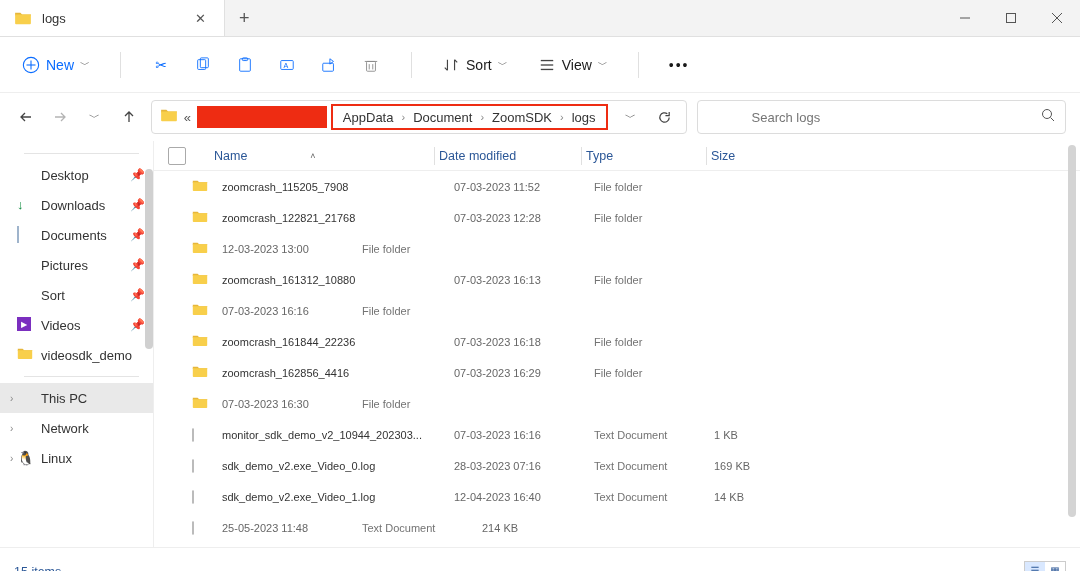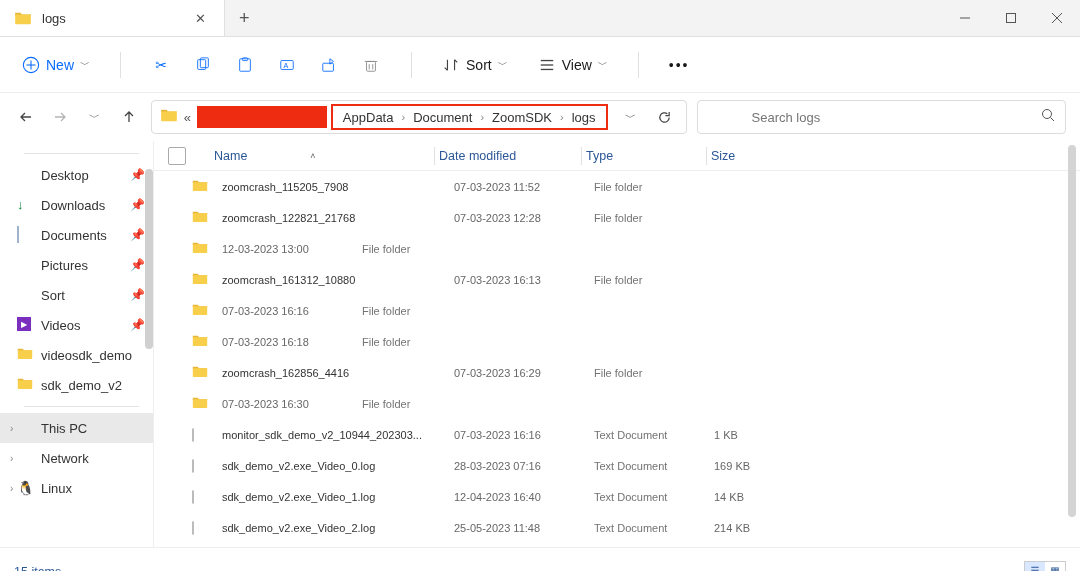--- a/index.html
+++ b/index.html
@@ -303,28 +303,20 @@
           </span>
        <span>Videos</span>
        <span class="pin">📌</span>
      </div>
         <div class="sideitem">
        <span class="side-ic"><svg viewBox="0 0 20 16" width="16" height="13">
               <path class="folder-back" d="M1 2h6l2 2h10v1H1z"></path>
               <path class="folder-svg" d="M1 4h18v10a1 1 0 0 1-1 1H2a1 1 0 0 1-1-1z"></path>
             </svg></span>
        <span>videosdk_demo</span>
-
-     </div>
-        <div class="sideitem">
-       <span class="side-ic"><svg viewBox="0 0 20 16" width="16" height="13">
-              <path class="folder-back" d="M1 2h6l2 2h10v1H1z"></path>
-              <path class="folder-svg" d="M1 4h18v10a1 1 0 0 1-1 1H2a1 1 0 0 1-1-1z"></path>
-            </svg></span>
-       <span>sdk_demo_v2</span>
 
      </div>
       </div>
     <div class="sidesep"></div>
     <div id="sidebar-locs">
         <div class="sideitem selected">
        <span class="caret">›</span>
        <span class="side-ic"><span class="pc-ic"></span></span>
        <span>This PC</span>
      </div>
@@ -408,20 +400,21 @@
             </svg></span>
        <span class="fc-date">07-03-2023 16:16</span>
        <span class="fc-type">File folder</span>
        <span class="fc-size"></span>
      </div>
         <div class="filerow">
        <span class="fc-ic"><svg viewBox="0 0 20 16" width="16" height="13">
               <path class="folder-back" d="M1 2h6l2 2h10v1H1z"></path>
               <path class="folder-svg" d="M1 4h18v10a1 1 0 0 1-1 1H2a1 1 0 0 1-1-1z"></path>
             </svg></span>
+       <span class="fc-name">zoomcrash_161844_22236</span>
        <span class="fc-date">07-03-2023 16:18</span>
        <span class="fc-type">File folder</span>
        <span class="fc-size"></span>
      </div>
         <div class="filerow">
        <span class="fc-ic"><svg viewBox="0 0 20 16" width="16" height="13">
               <path class="folder-back" d="M1 2h6l2 2h10v1H1z"></path>
               <path class="folder-svg" d="M1 4h18v10a1 1 0 0 1-1 1H2a1 1 0 0 1-1-1z"></path>
             </svg></span>
        <span class="fc-name">zoomcrash_162856_4416</span>
@@ -454,21 +447,20 @@
      </div>
         <div class="filerow">
        <span class="fc-ic"><span class="doc-ic"></span></span>
        <span class="fc-name">sdk_demo_v2.exe_Video_1.log</span>
        <span class="fc-date">12-04-2023 16:40</span>
        <span class="fc-type">Text Document</span>
        <span class="fc-size">14 KB</span>
      </div>
         <div class="filerow">
        <span class="fc-ic"><span class="doc-ic"></span></span>
-       <span class="fc-name">sdk_demo_v2.exe_Video_2.log</span>
        <span class="fc-date">25-05-2023 11:48</span>
        <span class="fc-type">Text Document</span>
        <span class="fc-size">214 KB</span>
      </div>
       </div>
     <div class="filepane-scroll"></div>
   </div>
 </div>
 
 <div class="statusbar">

